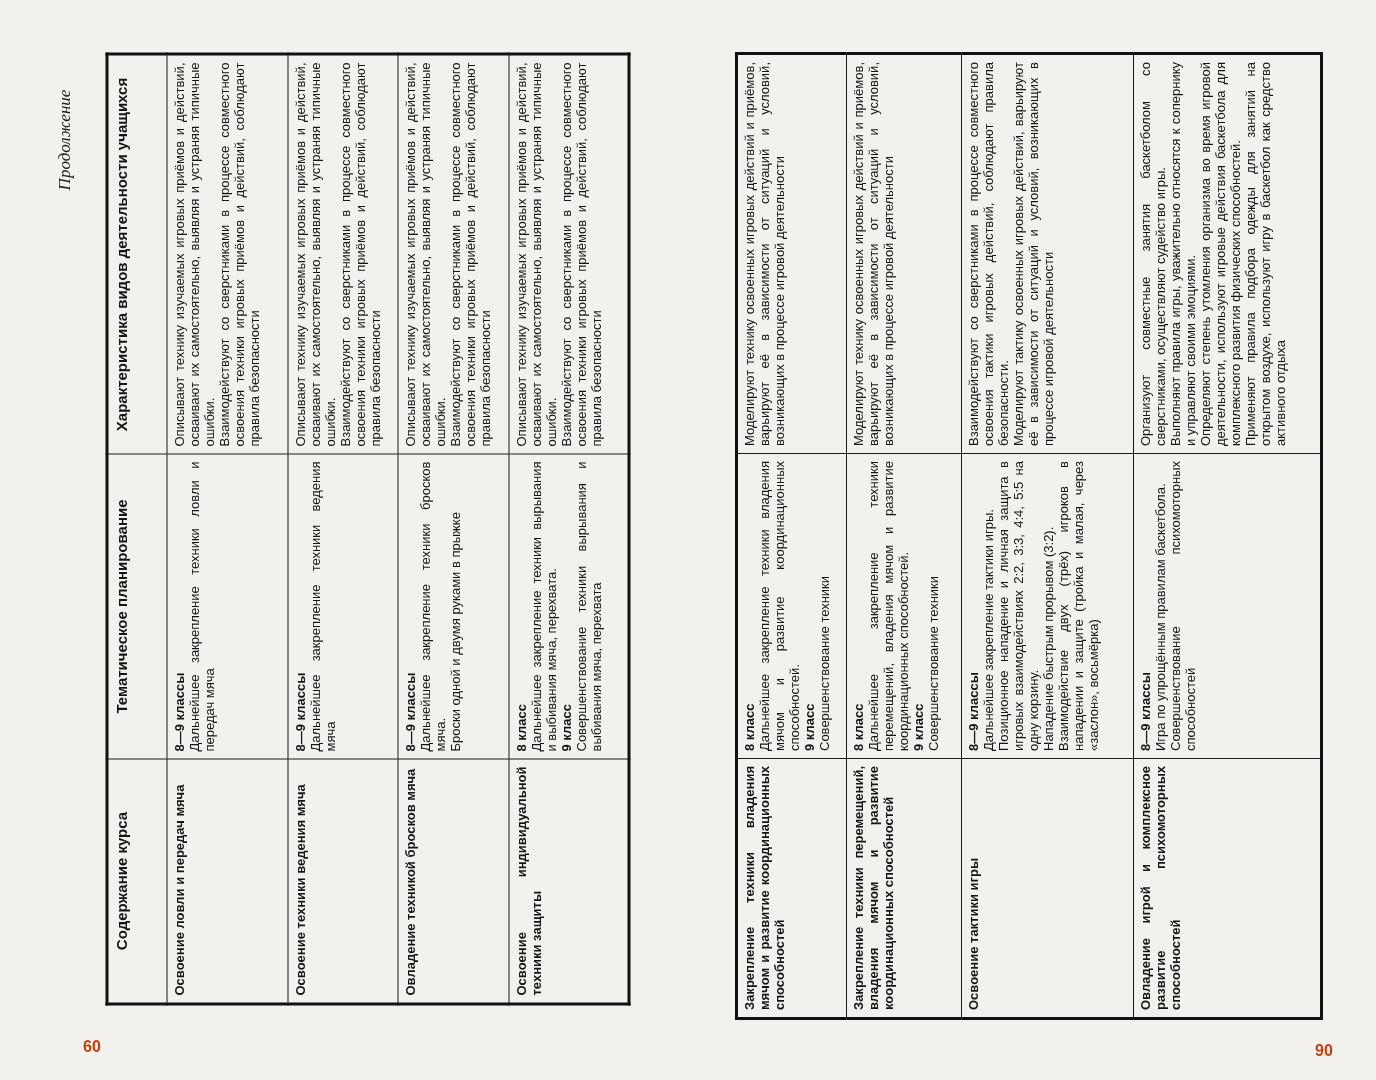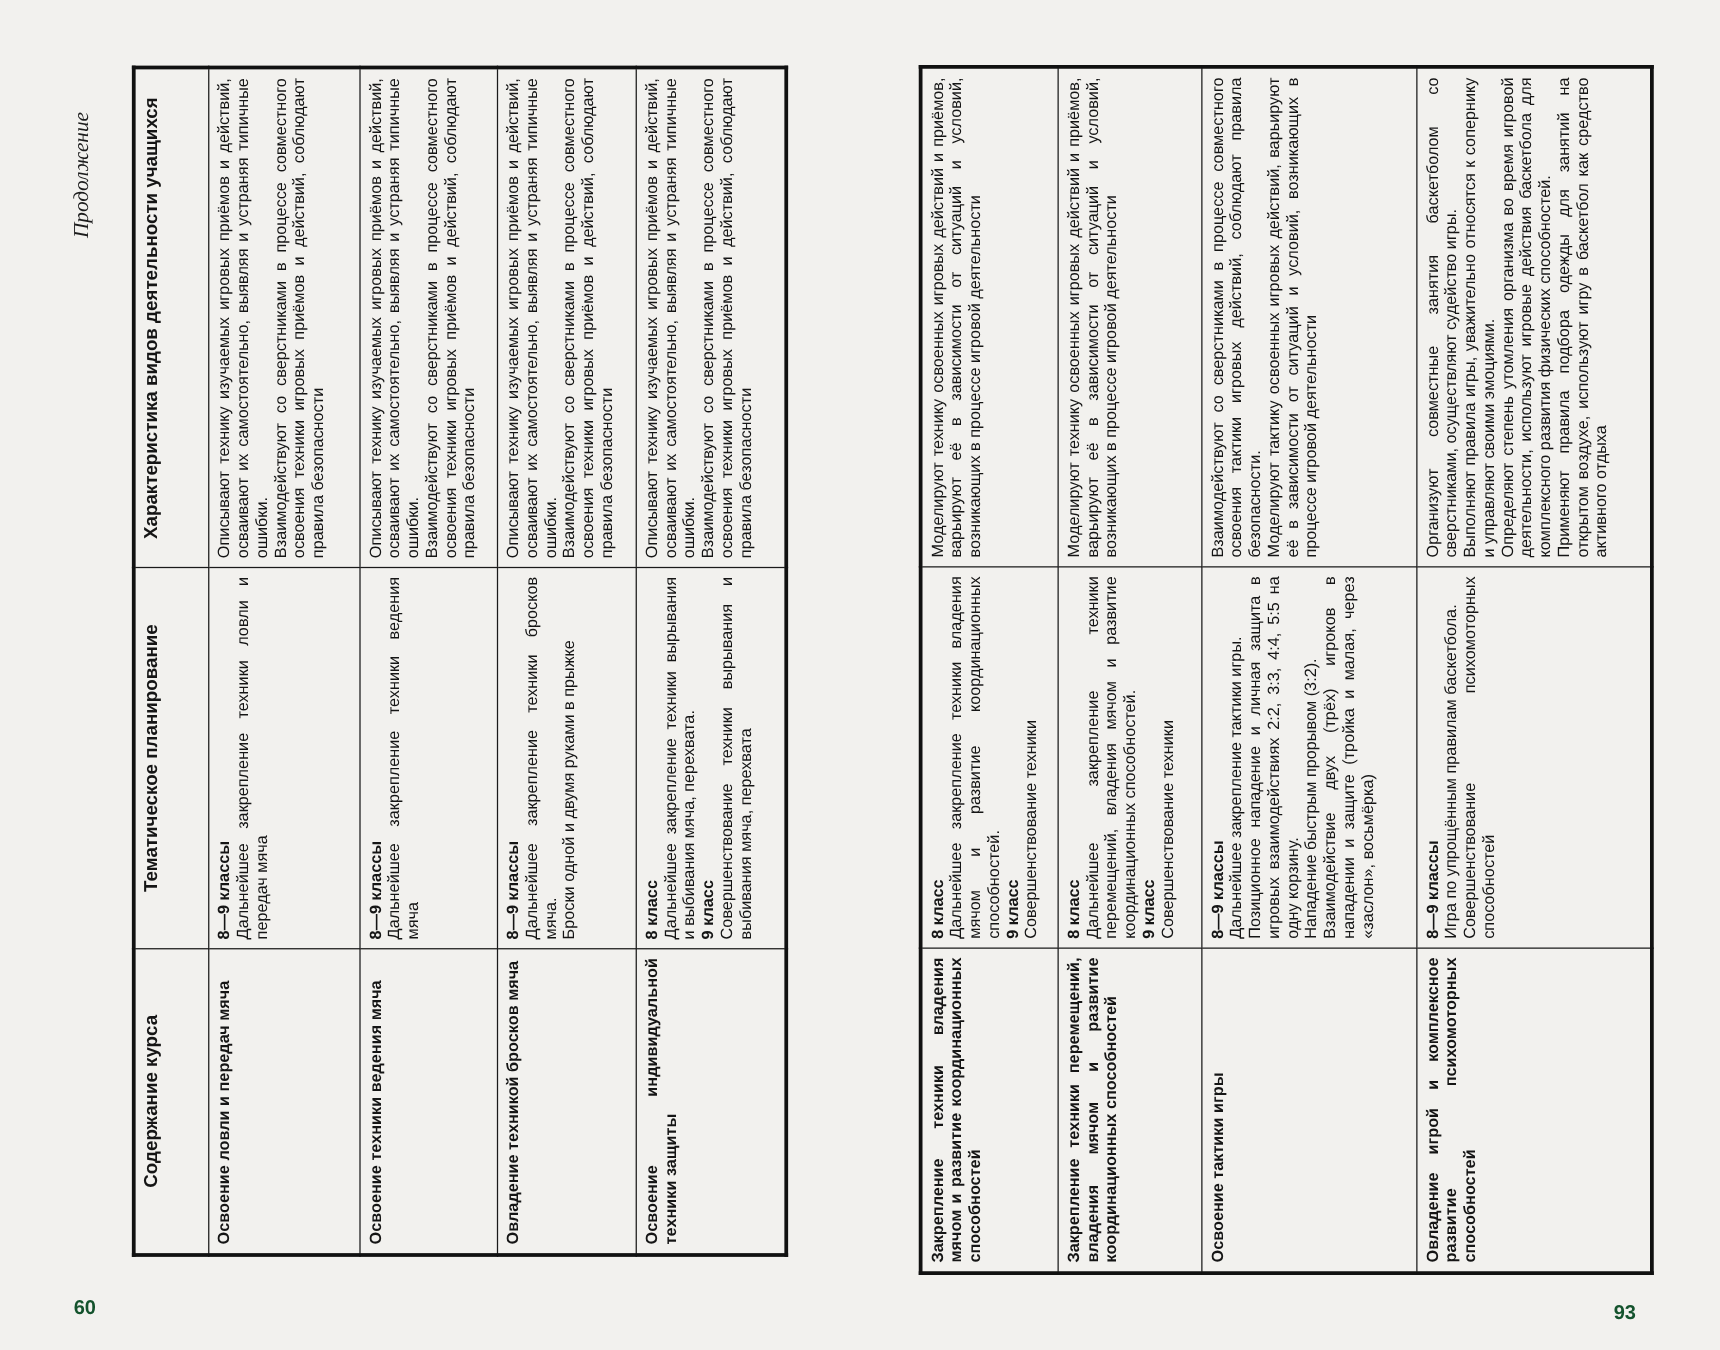--- a/index.html
+++ b/index.html
@@ -29,21 +29,21 @@
   th.colhead{
     text-align:center;vertical-align:middle;
     font-weight:bold;font-size:15px;line-height:1.2;
     padding:2px 4px;
   }
   .cell-content{font-weight:bold;font-size:13px;line-height:15px;text-align:justify;}
   .cell-planning{font-size:13px;line-height:15px;}
   .cell-planning .seg{text-align:justify;}
   .cell-planning .seg.bold{font-weight:bold;text-align:left;}
   .cell-chars{font-size:13px;line-height:15px;text-align:justify;white-space:pre-line;}
-  .pagenum{position:absolute;font-weight:bold;font-size:16px;color:#14532d;}
+  .pagenum{position:absolute;font-weight:bold;font-size:16px;color:#c2410c;margin-left:24px;}
 </style>
 </head>
 <body>
 
 <div class="rot continuation" style="left:-20px;top:125px;">Продолжение</div>
 
 <div class="rot" style="left:-107.5px;top:267.5px;width:950px;height:525px;">
   <table class="book" style="width:950px;height:525px;">
     <colgroup>
         <col style="width:245px">
@@ -197,13 +197,13 @@
 Выполняют правила игры, уважительно относятся к сопернику и управляют своими эмоциями.
 Определяют степень утомления организма во время игровой деятельности, используют игровые действия баскетбола для комплексного развития физических способностей.
 Применяют правила подбора одежды для занятий на открытом воздухе, используют игру в баскетбол как средство активного отдыха</div>
           </td>
     </tr>
   </tbody>
     </table>
 </div>
 
 <div class="pagenum" style="left:59px;top:1038px;">60</div>
-<div class="pagenum" style="left:1291px;top:1042px;">93</div>
+<div class="pagenum" style="left:1291px;top:1042px;">90</div>
 
 </body></html>

